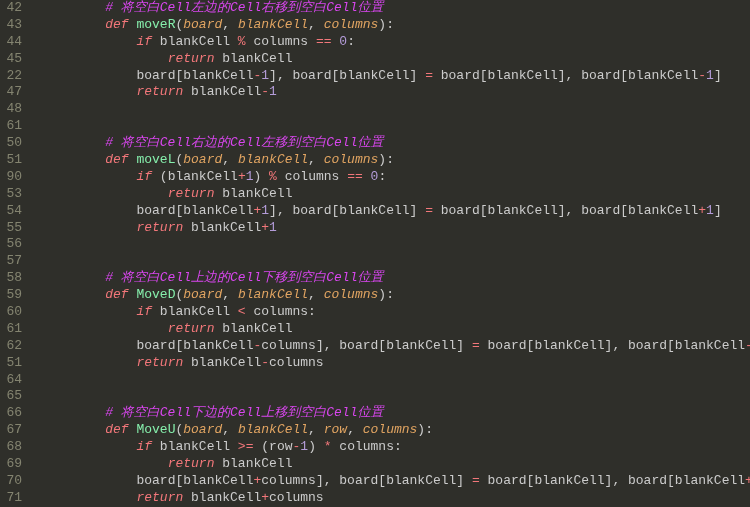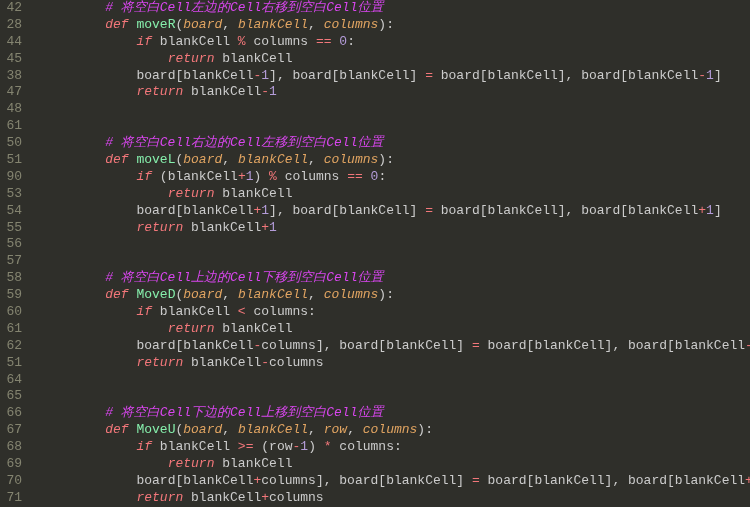--- a/index.html
+++ b/index.html
@@ -43,24 +43,24 @@
   .nu { color: #b49cd9; }                       
   .op { color: #f2777a; }                       
   .pu { color: #cccccc; }                       
 </style>
 </head>
 <body>
 
 <div class="editor">
   <div class="gutter" id="gutter">
       <div class="ln">42</div>
-      <div class="ln">28</div>
+      <div class="ln">43</div>
       <div class="ln">44</div>
       <div class="ln">45</div>
-      <div class="ln">38</div>
+      <div class="ln">22</div>
       <div class="ln">47</div>
       <div class="ln">48</div>
       <div class="ln">61</div>
       <div class="ln">50</div>
       <div class="ln">51</div>
       <div class="ln">90</div>
       <div class="ln">53</div>
       <div class="ln">54</div>
       <div class="ln">55</div>
       <div class="ln">56</div>

